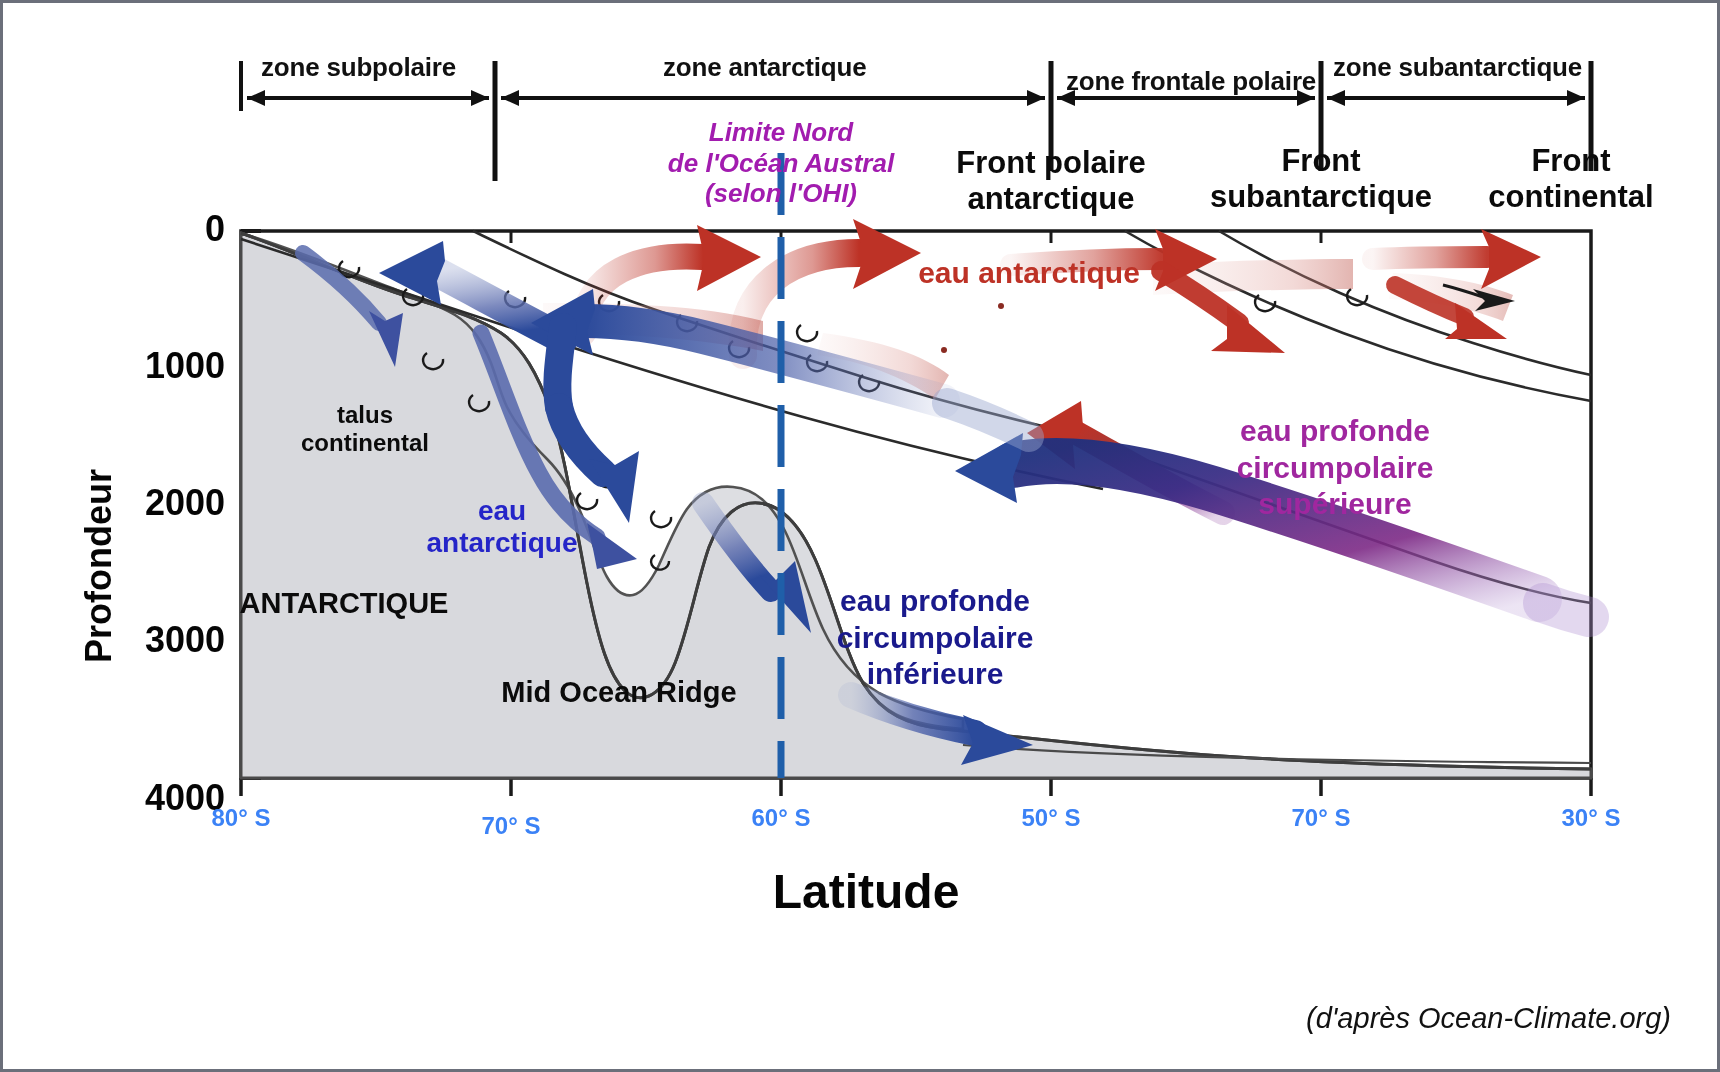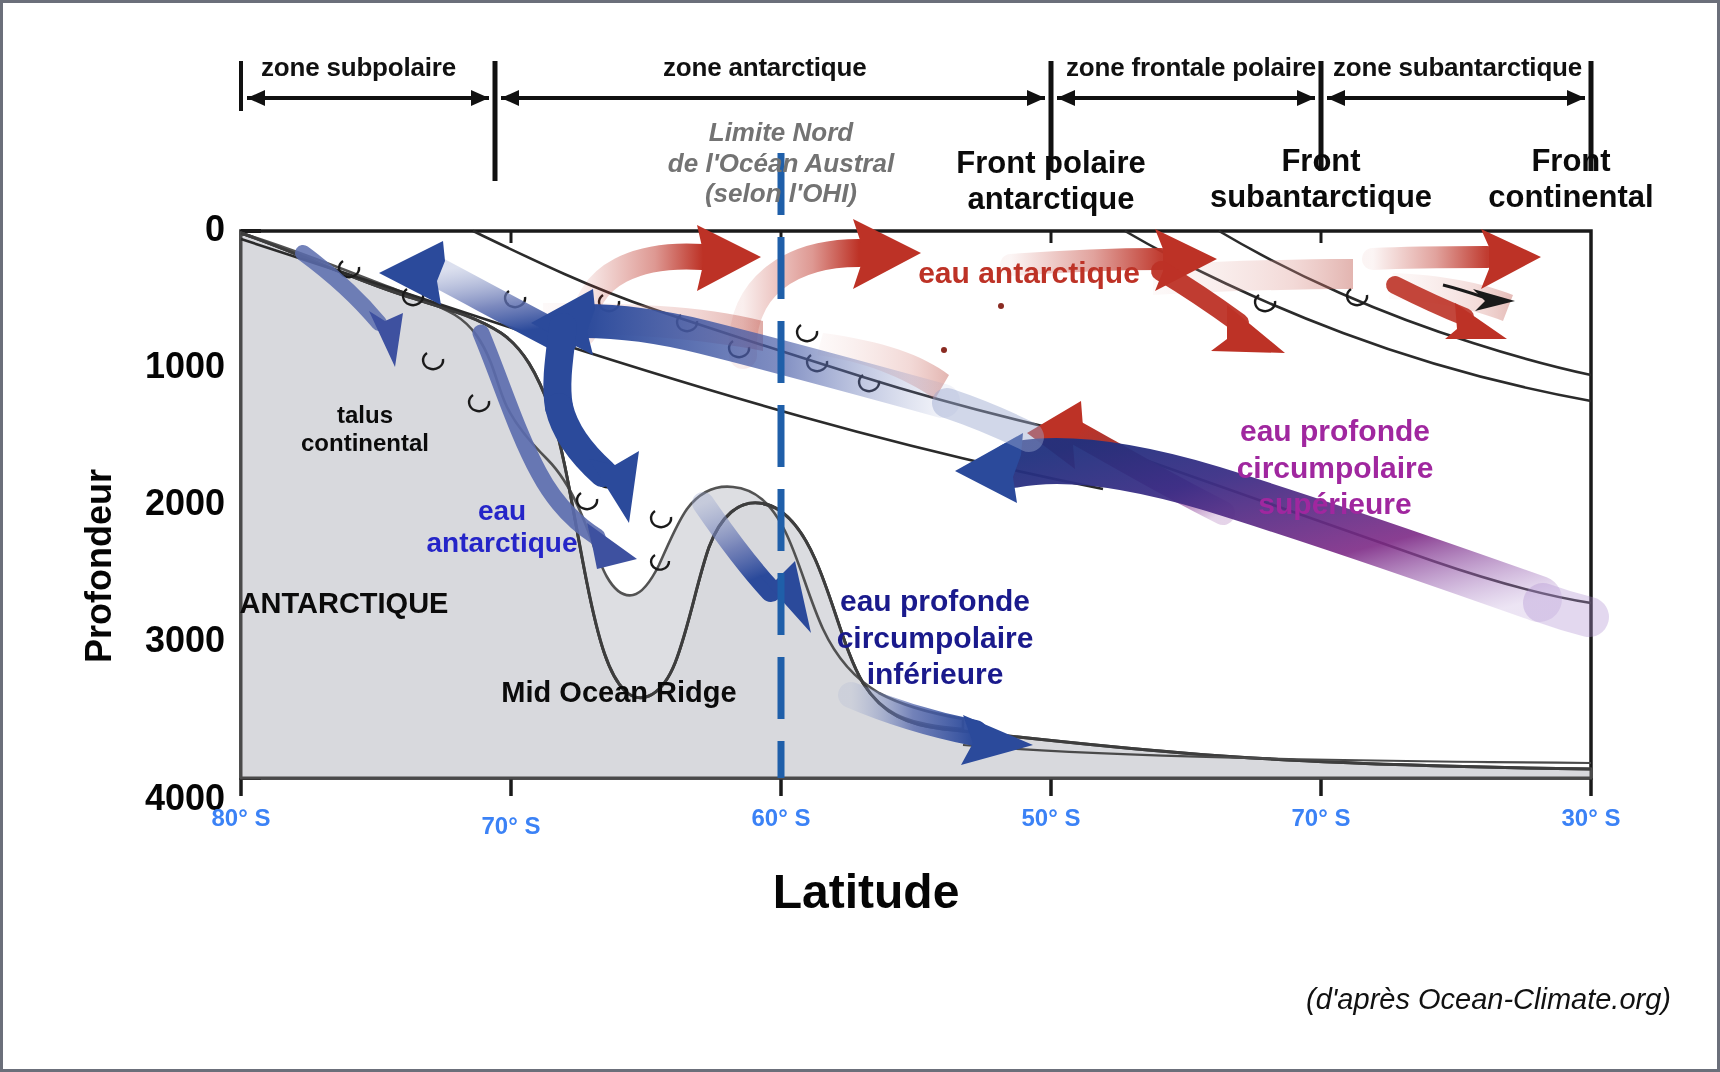--- a/index.html
+++ b/index.html
@@ -22,21 +22,21 @@
   .zone-lbl{
     font-size:26px; font-weight:700; color:#111111;
     letter-spacing:-0.2px;
   }
   .front-lbl{
     font-size:31px; font-weight:700; color:#0b0b0b;
     text-align:center; line-height:1.15;
   }
   .ohi-lbl{
     font-size:26px; font-weight:700; font-style:italic;
-    color:#737373; text-align:center; line-height:1.18;
+    color:#a21caf; text-align:center; line-height:1.18;
   }
   .axis-num{
     font-size:36px; font-weight:700; color:#050505; text-align:right;
   }
   .axis-x{
     font-size:24px; font-weight:700; color:#3b82f6; text-align:center;
   }
   .axis-title-x{
     font-size:48px; font-weight:700; color:#050505; text-align:center;
   }
@@ -61,20 +61,21 @@
     font-size:30px; font-weight:700; color:#1a1a8c; text-align:center;
     line-height:1.22;
   }
   .wm-blue{
     font-size:28px; font-weight:700; color:#2525c8; text-align:center;
     line-height:1.15;
   }
   .credit{
     font-size:29px; font-style:italic; font-weight:400; color:#111111;
     text-align:right;
+    margin-top:19px;
   }
 </style>
 </head>
 <body>
 
 <div id="figure">
 
   <div class="svgwrap">
   <svg class="main" viewBox="0 0 1720 1072" xmlns="http://www.w3.org/2000/svg">
     <defs>
@@ -379,21 +380,21 @@
     <g fill="#8a2b22">
       <circle cx="941" cy="347" r="3"></circle>
       <circle cx="998" cy="303" r="3"></circle>
     </g>
 
   </svg>
   </div>
 
   <div class="lbl zone-lbl" style="left:258px; top:50px;">zone subpolaire</div>
   <div class="lbl zone-lbl" style="left:660px; top:50px;">zone antarctique</div>
-  <div class="lbl zone-lbl" style="left:1063px; top:50px;">zone frontale polaire</div>
+  <div class="lbl zone-lbl" style="left:1063px; top:64px;">zone frontale polaire</div>
   <div class="lbl zone-lbl" style="left:1330px; top:50px;">zone subantarctique</div>
 
   <div class="lbl ohi-lbl" style="left:588px; top:114px; width:380px;">
     <div>Limite Nord</div>
     <div>de l'Océan Austral</div>
     <div>(selon l'OHI)</div>
   </div>
 
   <div class="lbl front-lbl" style="left:878px; top:142px; width:340px;">
     <div>Front polaire</div>

